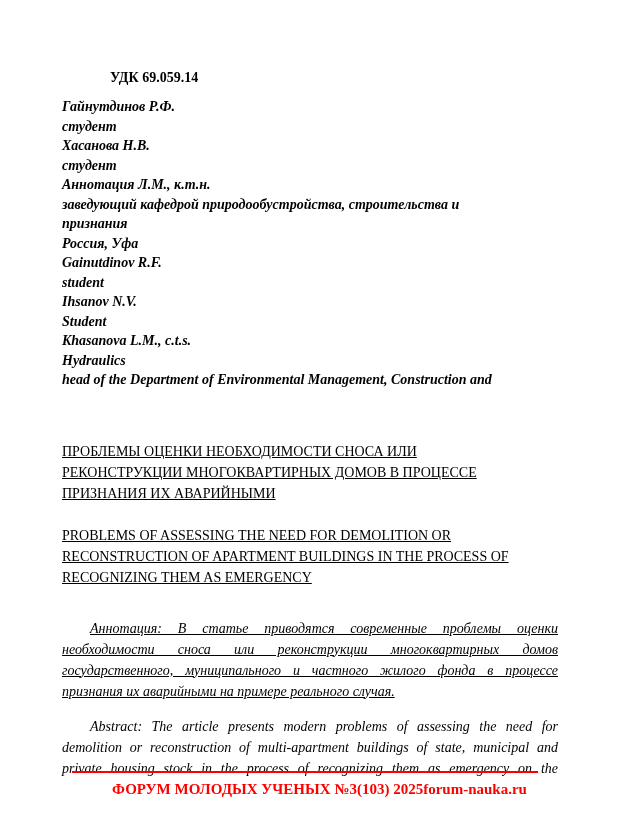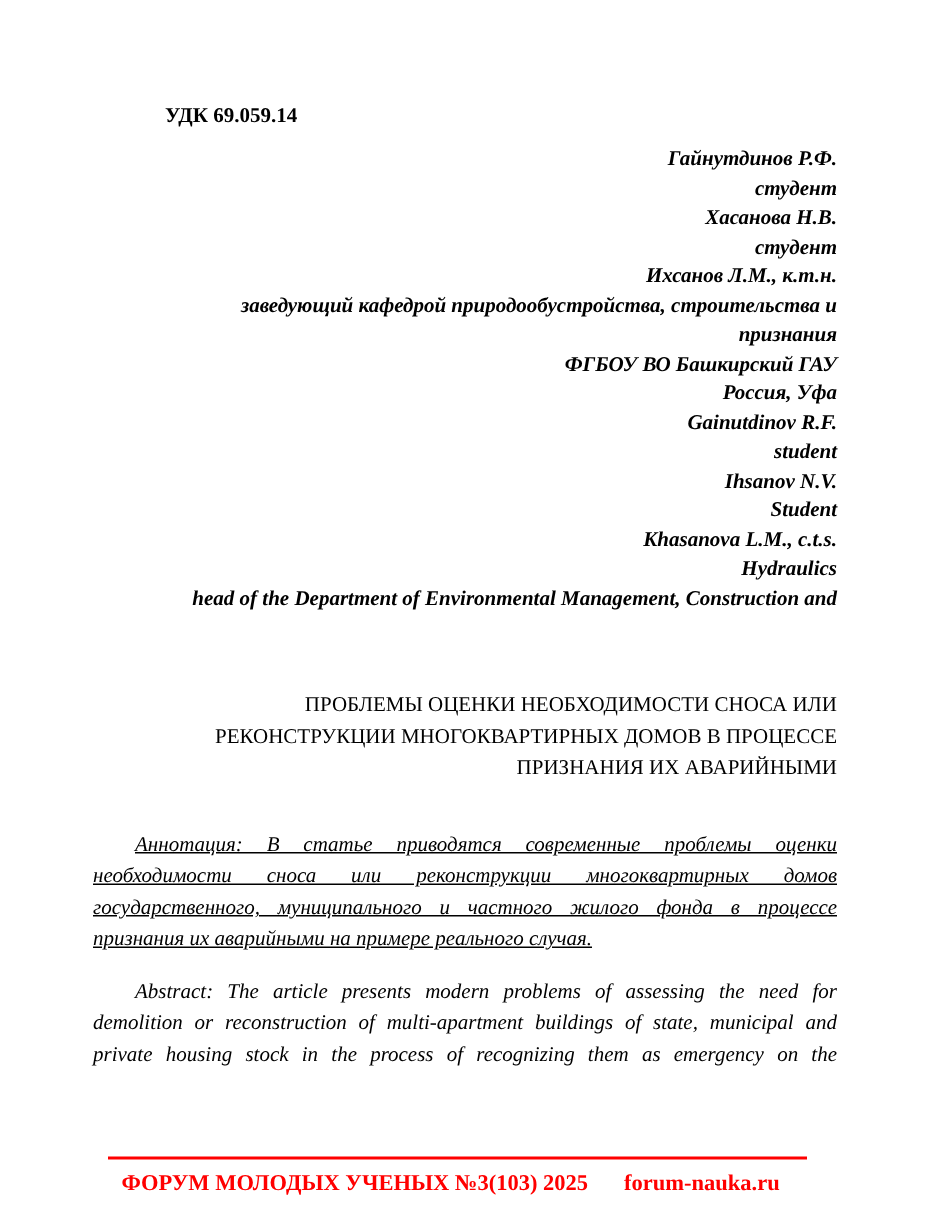--- a/index.html
+++ b/index.html
@@ -24,30 +24,30 @@
     width: 496px;
   }
   .udk {
     margin-top: 67px;
     line-height: 21px;
     font-weight: bold;
     text-indent: 48px;
   }
   .authors {
     margin-top: 9px;
-    text-align: right;
     font-weight: bold;
     font-style: italic;
     line-height: 19.5px;
   }
   .titles {
     margin-top: 30px;
-    text-align: right;
+    text-align: left;
     line-height: 21px;
     white-space: pre-line;
+    text-decoration: underline;
   }
   .abstract {
     text-align: justify;
     font-style: italic;
     line-height: 21px;
     text-indent: 28px;
   }
   .abstract-ru {
     margin-top: 9px;
     text-decoration: underline;
@@ -59,58 +59,56 @@
   .footer-rule {
     position: absolute;
     left: 72px;
     top: 771px;
     width: 466px;
     height: 2px;
     background: #ff0000;
   }
   .footer-row {
     position: absolute;
-    left: 81px;
+    left: 91px;
     top: 779px;
     width: 457px;
     display: flex;
-    justify-content: flex-start;
+    justify-content: center;
     align-items: baseline;
     color: #ff0000;
     font-weight: bold;
     font-size: 15px;
     line-height: 20px;
-    gap: 24px;
   }
 </style>
 </head>
 <body>
 
 <div class="page">
   <div class="content">
 
     <div class="udk">УДК 69.059.14</div>
 
     <div class="authors">
 
         <div>Гайнутдинов Р.Ф.</div>
 
         <div>студент</div>
 
         <div>Хасанова Н.В.</div>
 
         <div>студент</div>
 
-        <div>Ихсанов Л.М., к.т.н.</div>
+        <div>Аннотация Л.М., к.т.н.</div>
 
         <div>заведующий кафедрой природообустройства, строительства и</div>
 
         <div>признания</div>
 
-        <div>ФГБОУ ВО Башкирский ГАУ</div>
 
         <div>Россия, Уфа</div>
 
         <div>Gainutdinov R.F.</div>
 
         <div>student</div>
 
         <div>Ihsanov N.V.</div>
 
         <div>Student</div>
@@ -120,20 +118,23 @@
         <div>Hydraulics</div>
 
         <div>head of the Department of Environmental Management, Construction and</div>
 
       </div>
 
     <div class="titles">
       <div>ПРОБЛЕМЫ ОЦЕНКИ НЕОБХОДИМОСТИ СНОСА ИЛИ
 РЕКОНСТРУКЦИИ МНОГОКВАРТИРНЫХ ДОМОВ В ПРОЦЕССЕ
 ПРИЗНАНИЯ ИХ АВАРИЙНЫМИ</div>
+      <div>PROBLEMS OF ASSESSING THE NEED FOR DEMOLITION OR
+RECONSTRUCTION OF APARTMENT BUILDINGS IN THE PROCESS OF
+RECOGNIZING THEM AS EMERGENCY</div>
     </div>
 
     <p class="abstract abstract-ru">Аннотация: В статье приводятся современные проблемы оценки необходимости сноса или реконструкции многоквартирных домов государственного, муниципального и частного жилого фонда в процессе признания их аварийными на примере реального случая.</p>
 
     <p class="abstract abstract-en">Abstract: The article presents modern problems of assessing the need for demolition or reconstruction of multi-apartment buildings of state, municipal and private housing stock in the process of recognizing them as emergency on the</p>
 
   </div>
 
   <div class="footer-rule"></div>
 

